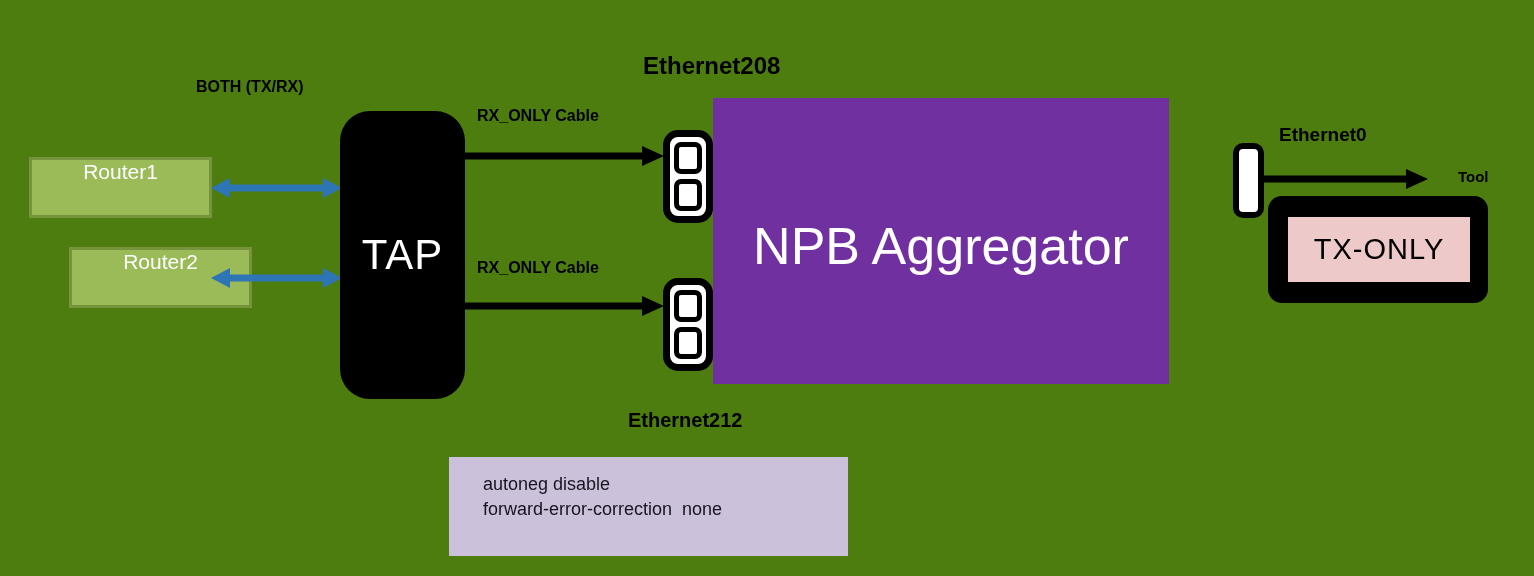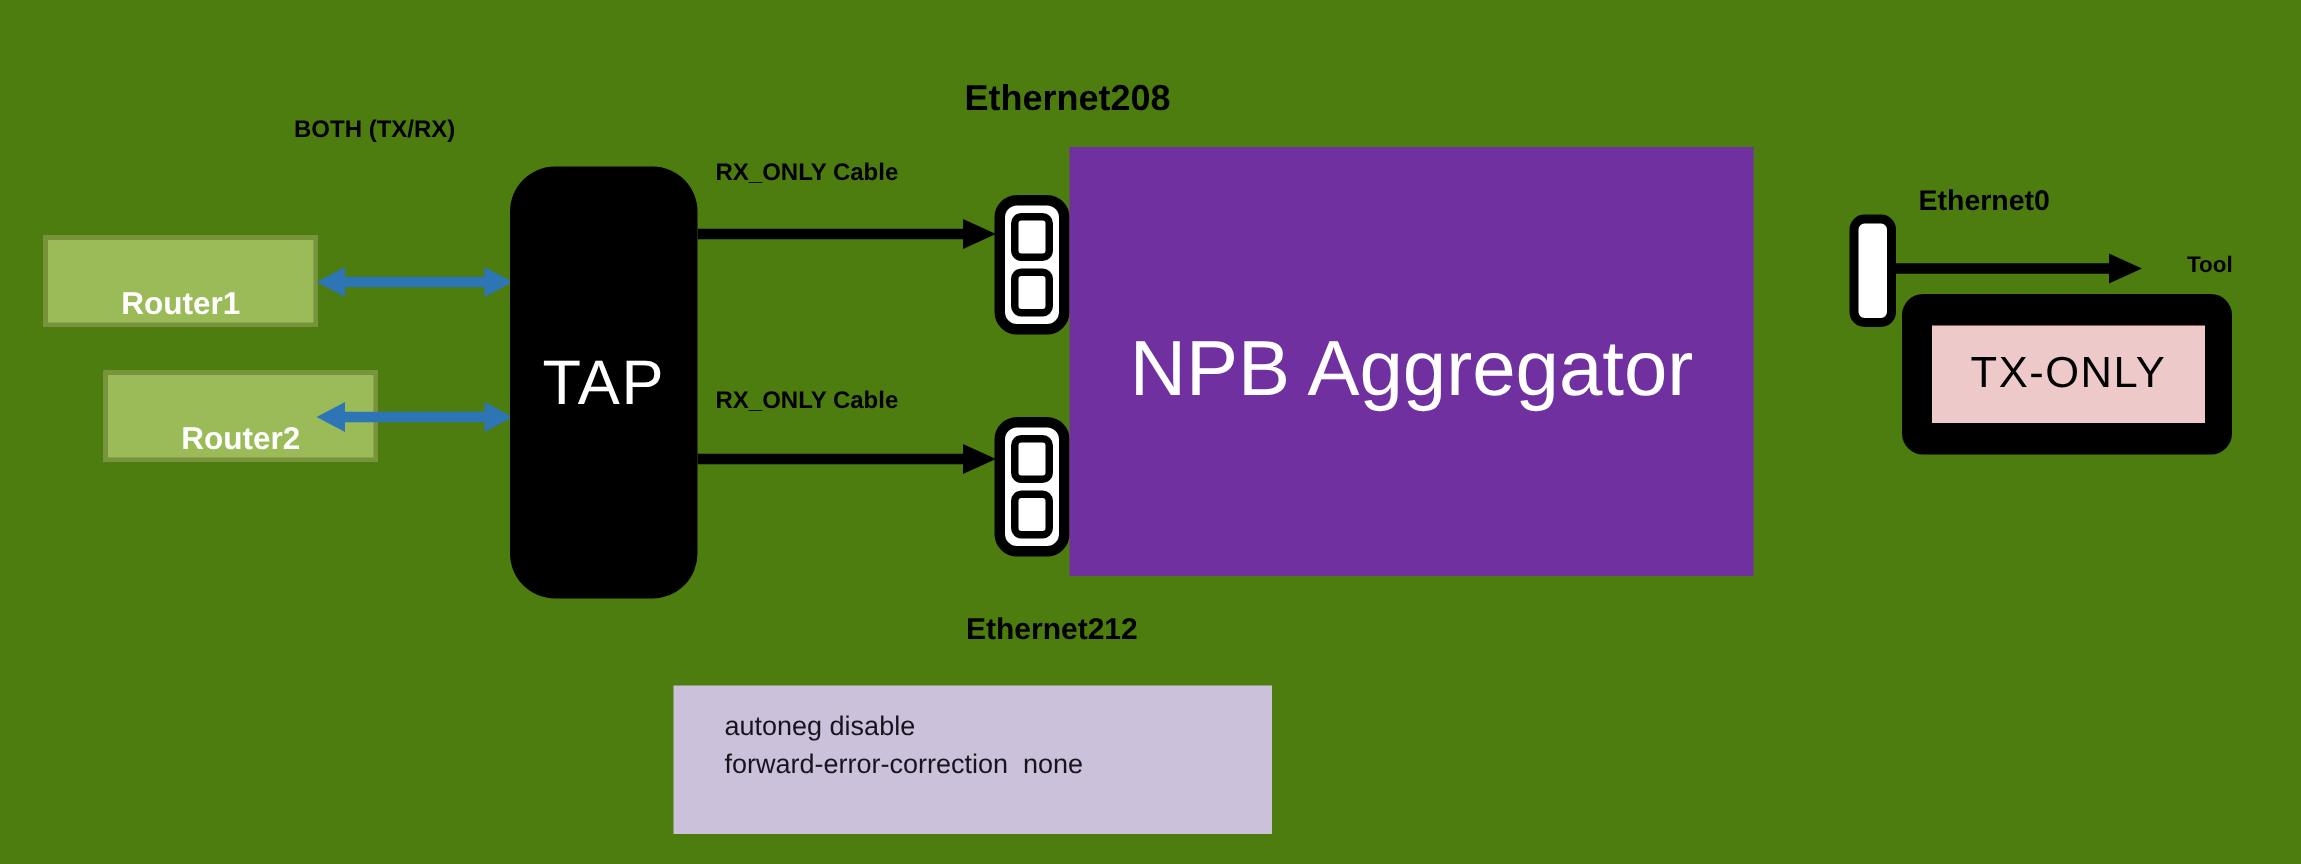--- a/index.html
+++ b/index.html
@@ -15,33 +15,33 @@
   .lbl {
     position:absolute;
     color:#000;
     font-weight:bold;
     white-space:nowrap;
   }
   .lbl-both        { left:196px; top:78px;  font-size:16px; }
   .lbl-rx-top      { left:477px; top:107px; font-size:16px; }
   .lbl-rx-bottom   { left:477px; top:259px; font-size:16px; }
   .lbl-eth208      { left:643px; top:52px;  font-size:24px; }
-  .lbl-eth212      { left:628px; top:409px; font-size:20px;margin-left:16px; }
+  .lbl-eth212      { left:628px; top:409px; font-size:20px; }
   .lbl-eth0        { left:1279px; top:124px; font-size:19px; }
   .lbl-tool        { left:1458px; top:168px; font-size:15px; }
 
   
   .router {
     position:absolute;
     left:29px; width:183px; height:61px;
     background:var(--router_fill);
     border:3px solid var(--router_border);
     box-sizing:border-box;
-    display:flex; align-items:flex-end; justify-content:center;
-    color:#ffffff; font-weight:bold; font-size:21px;
+    display:flex; align-items:flex-start; justify-content:center;
+    color:#ffffff; font-weight:normal; font-size:21px;
   }
   .router1 { top:157px; }
   .router2 { top:247px;margin-left:40px; }
 
   
   .tap {
     position:absolute;
     left:340px; top:111px; width:125px; height:288px;
     background:#000000;
     border-radius:30px;

